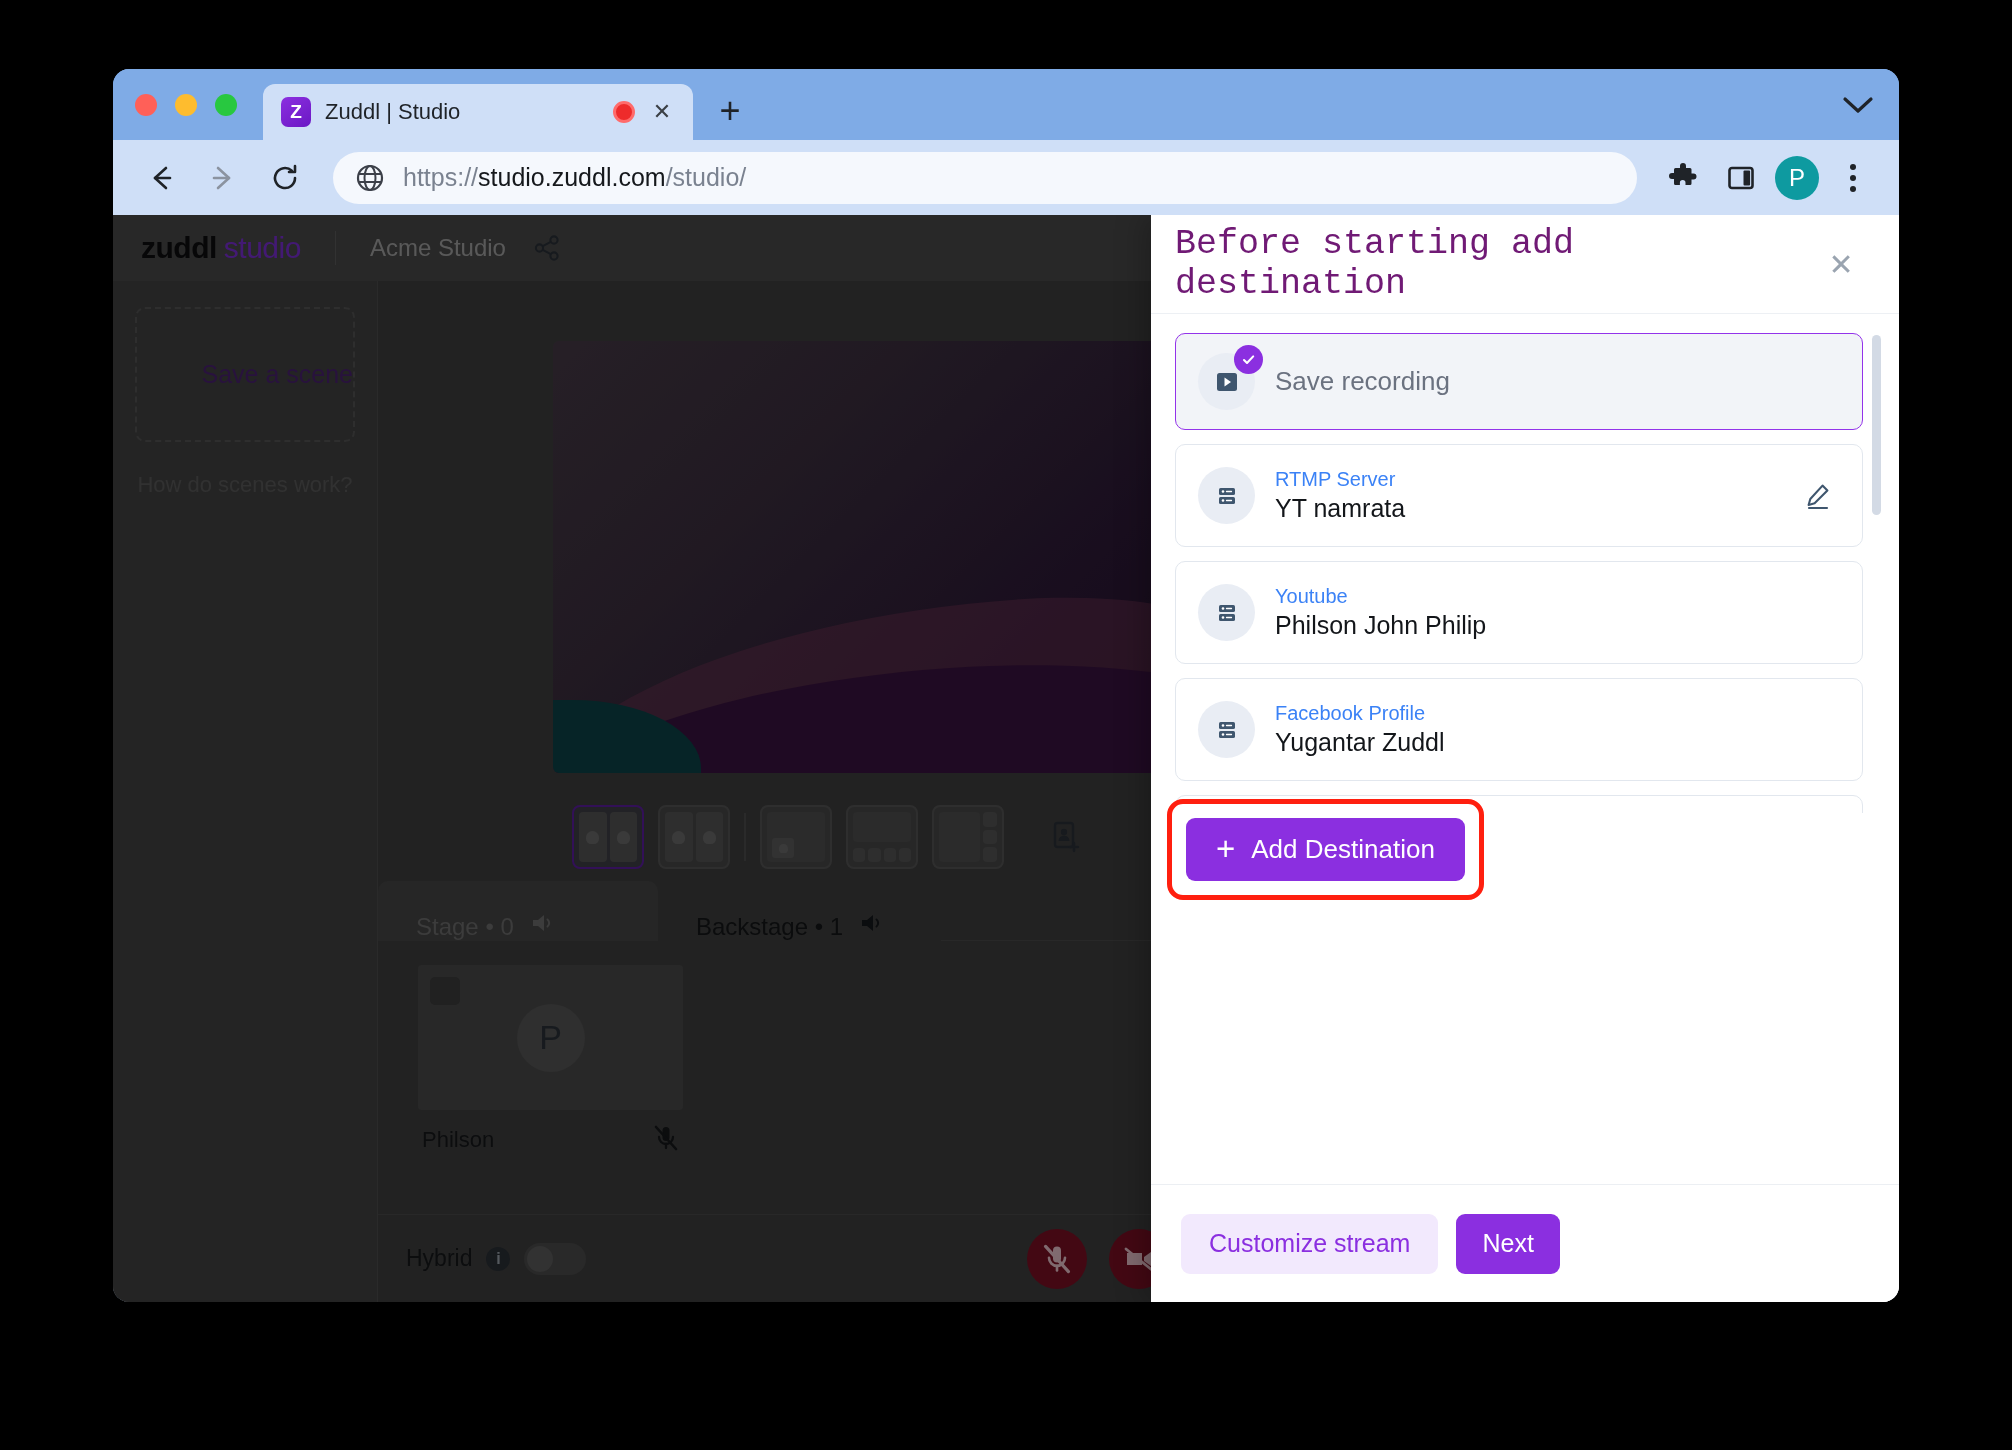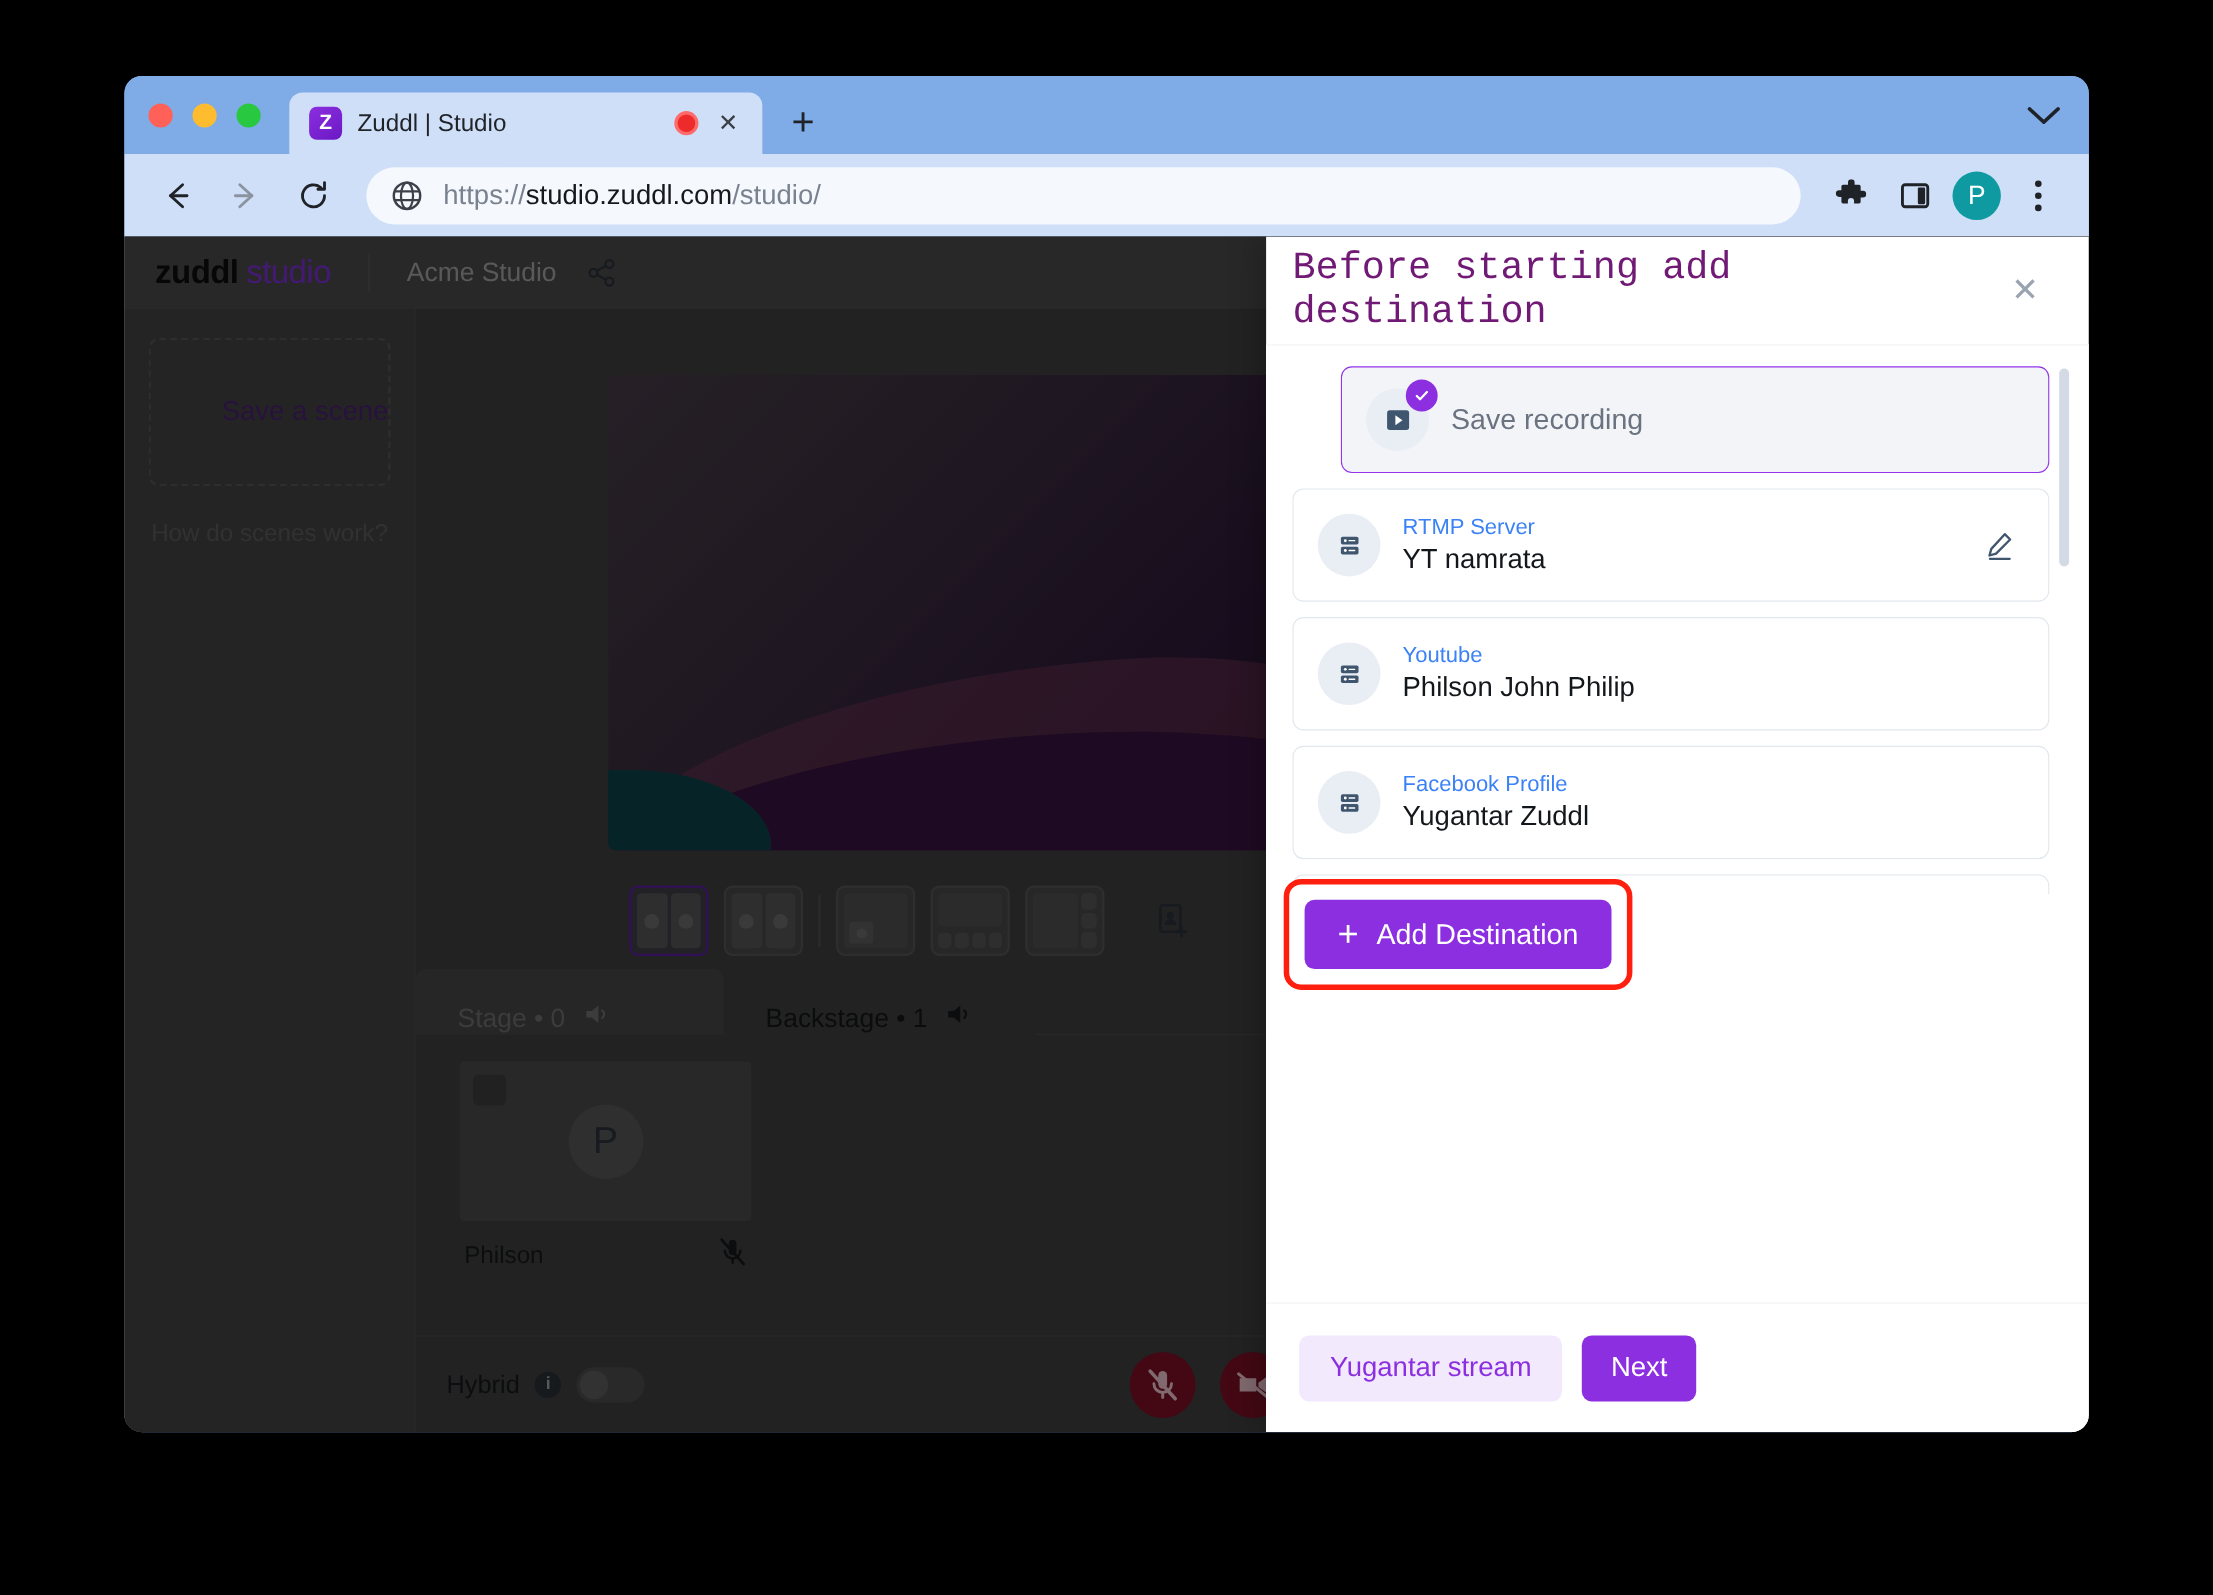--- a/index.html
+++ b/index.html
@@ -405,21 +405,20 @@
     height: 103px;
     margin-bottom: 14px;
     display: flex; align-items: center;
     padding: 0 26px 0 22px;
     gap: 20px;
   }
   .dest-card.selected {
     border: 1px solid #9333ea;
     background: #f2f4f8;
     height: 97px;
-    margin-left: 44px;
   }
   .dest-icon-wrap {
     width: 57px; height: 57px; border-radius: 50%;
     background: #e9edf4;
     display: flex; align-items: center; justify-content: center;
     flex-shrink: 0;
     position: relative;
   }
   .dest-check {
     position: absolute; right: -8px; top: -8px;
@@ -853,20 +852,20 @@
 
         <div class="add-dest-wrap">
           <button class="add-dest-btn">
             <span class="plus-glyph">+</span>
             <span>Add Destination</span>
           </button>
         </div>
       </div>
 
       <div class="panel-footer">
-        <button class="btn-secondary">Yugantar stream</button>
+        <button class="btn-secondary">Customize stream</button>
         <button class="btn-primary">Next</button>
       </div>
 
     </div>
 
   </div>
 </div>
 
 </body></html>

